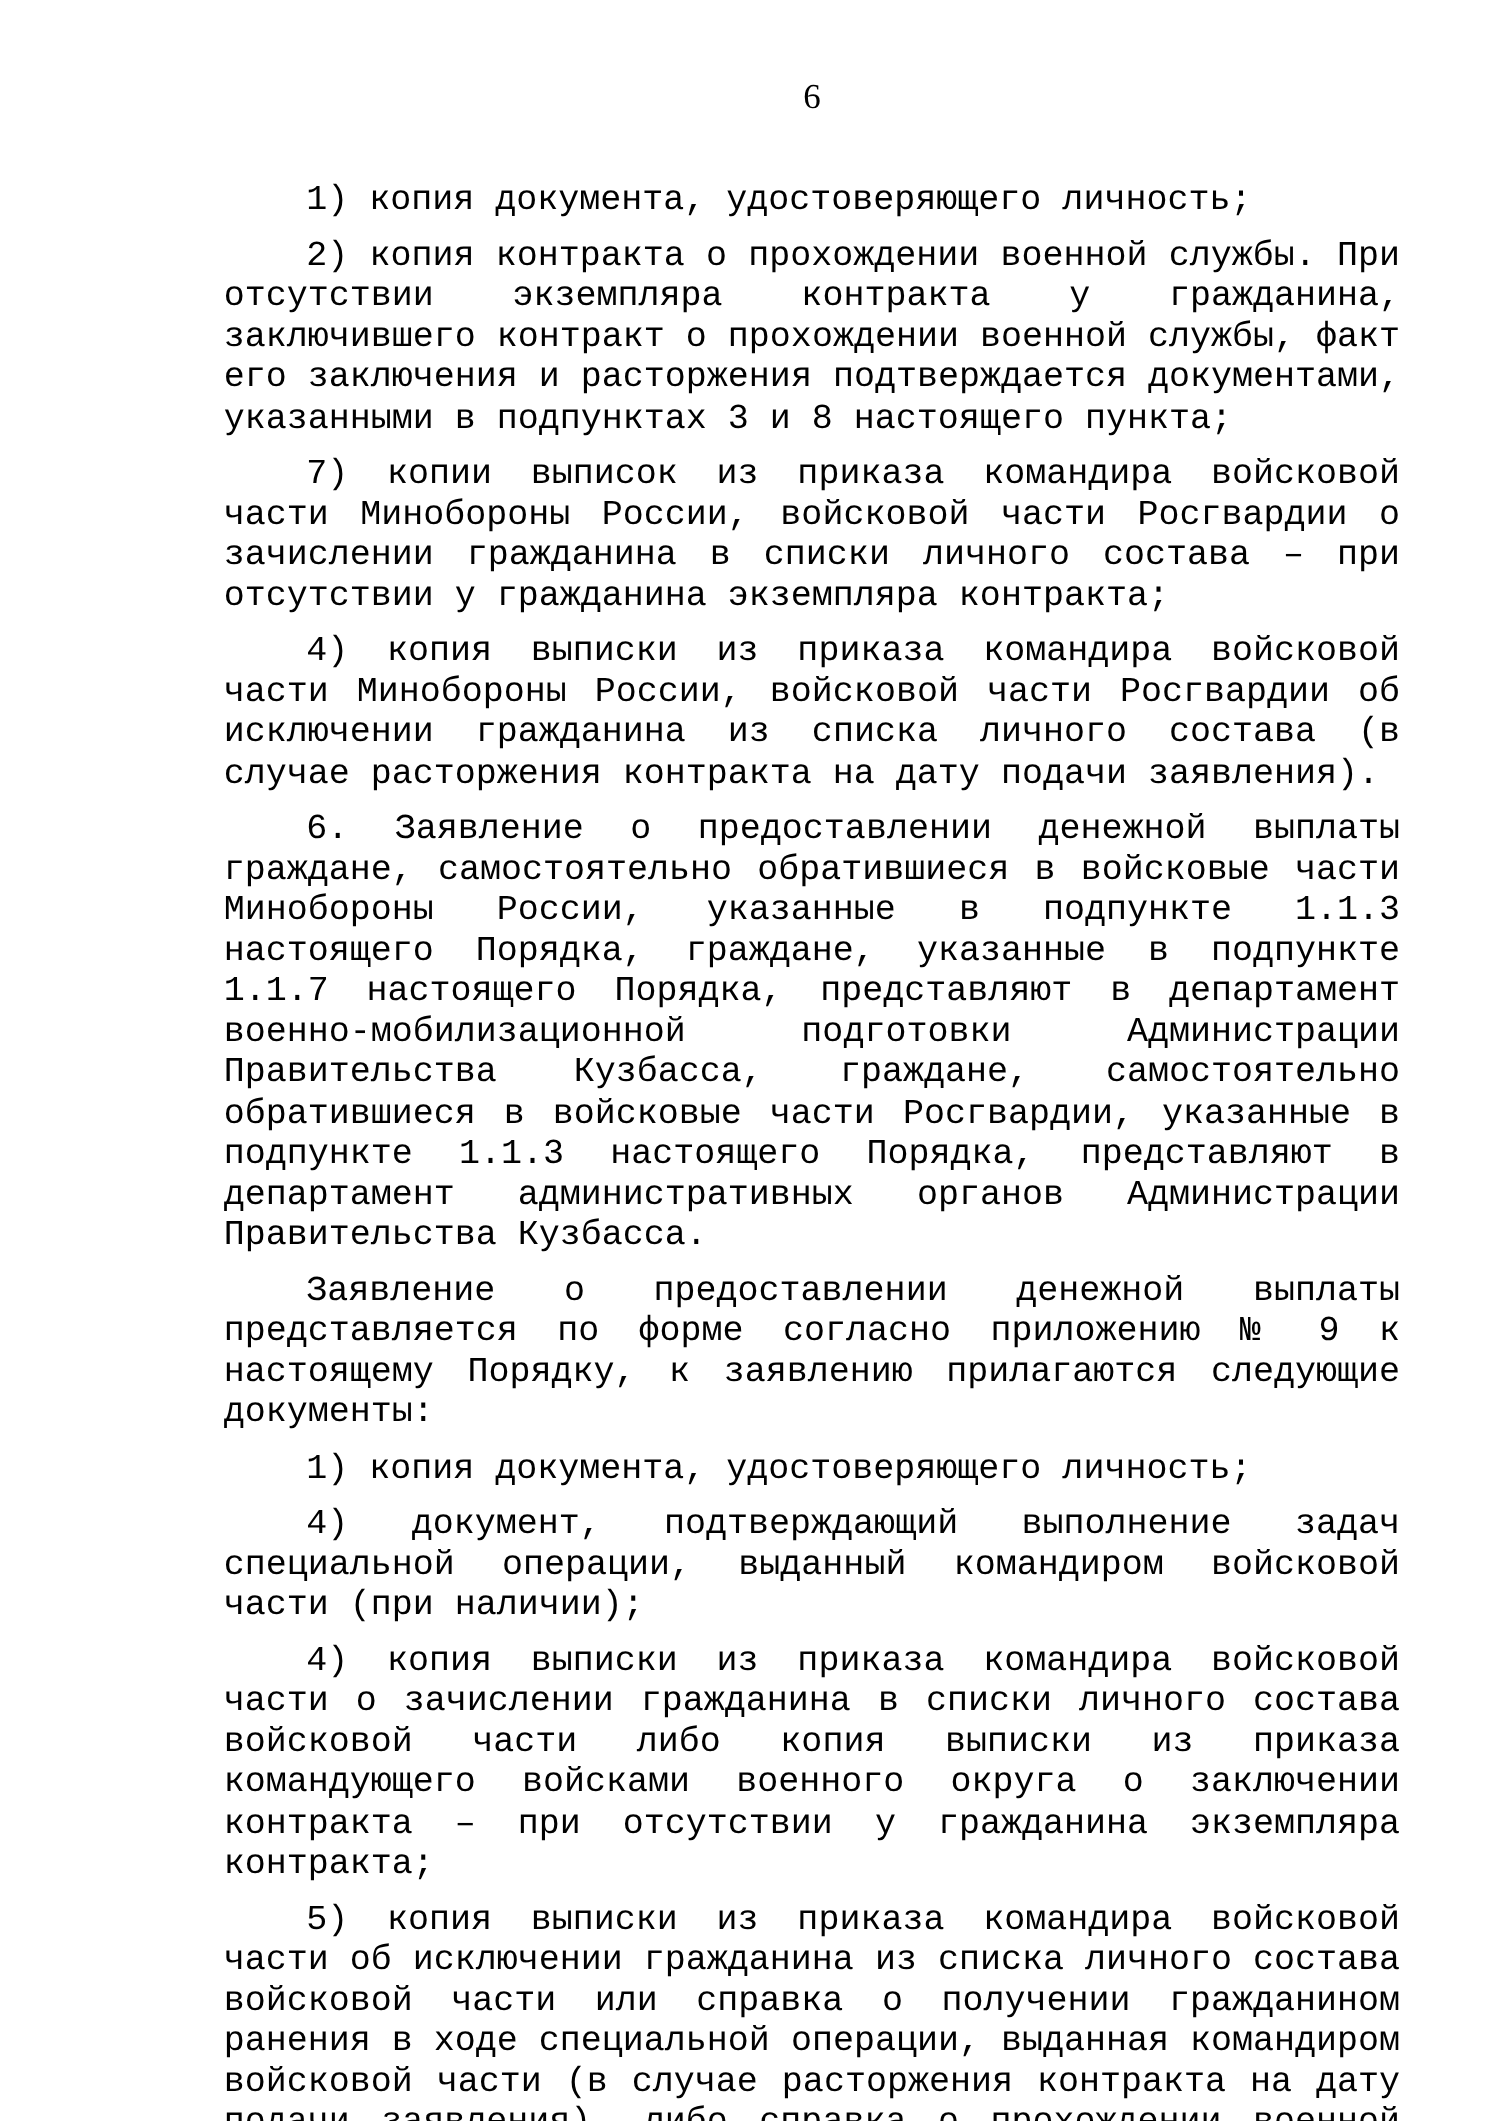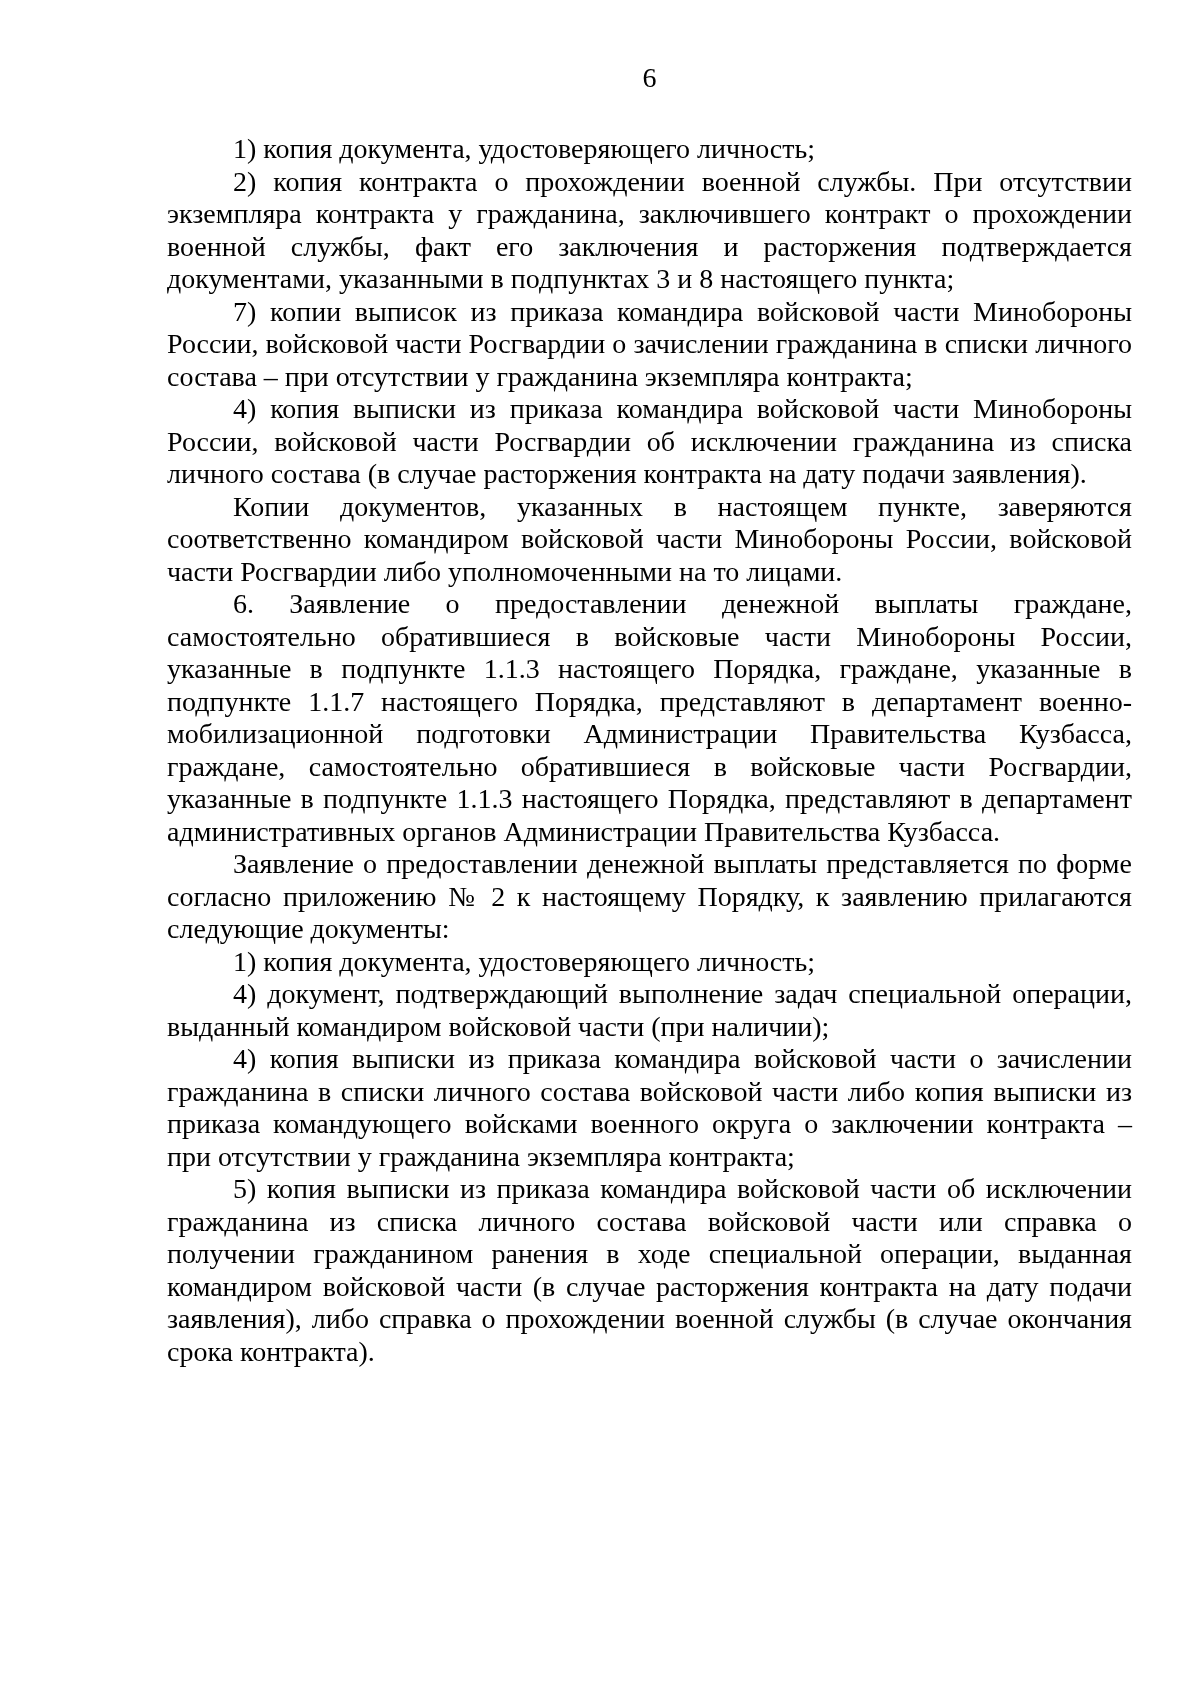--- a/index.html
+++ b/index.html
@@ -32,41 +32,41 @@
     position: absolute;
     top: 133px;
     left: 167px;
     width: 965px;
     font-size: 28px;
     line-height: 32.5px;
     text-align: justify;
     letter-spacing: 0;
   }
   .body-text p {
-    margin: 0;
+    margin: 12px;
     padding: 0;
     text-indent: 66px;
+    font-family: Liberation Mono, monospace;
   }
   
   .body-text p.continued {
     text-align-last: justify;
   }
 </style>
 </head>
 <body>
 
 <div class="page">
   <div class="page-number">6</div>
 
   <div class="body-text">
     <p>1) копия документа, удостоверяющего личность;</p>
     <p>2) копия контракта о прохождении военной службы. При отсутствии экземпляра контракта у гражданина, заключившего контракт о прохождении военной службы, факт его заключения и расторжения подтверждается документами, указанными в подпунктах 3 и 8 настоящего пункта;</p>
     <p>7) копии выписок из приказа командира войсковой части Минобороны России, войсковой части Росгвардии о зачислении гражданина в списки личного состава – при отсутствии у гражданина экземпляра контракта;</p>
     <p>4) копия выписки из приказа командира войсковой части Минобороны России, войсковой части Росгвардии об исключении гражданина из списка личного состава (в случае расторжения контракта на дату подачи заявления).</p>
-    <p>Копии документов, указанных в настоящем пункте, заверяются соответственно командиром войсковой части Минобороны России, войсковой части Росгвардии либо уполномоченными на то лицами.</p>
     <p>6. Заявление о предоставлении денежной выплаты граждане, самостоятельно обратившиеся в войсковые части Минобороны России, указанные в подпункте 1.1.3 настоящего Порядка, граждане, указанные в подпункте 1.1.7 настоящего Порядка, представляют в департамент военно-мобилизационной подготовки Администрации Правительства Кузбасса, граждане, самостоятельно обратившиеся в войсковые части Росгвардии, указанные в подпункте 1.1.3 настоящего Порядка, представляют в департамент административных органов Администрации Правительства Кузбасса.</p>
-    <p>Заявление о предоставлении денежной выплаты представляется по форме согласно приложению № 2 к настоящему Порядку, к заявлению прилагаются следующие документы:</p>
+    <p>Заявление о предоставлении денежной выплаты представляется по форме согласно приложению № 9 к настоящему Порядку, к заявлению прилагаются следующие документы:</p>
     <p>1) копия документа, удостоверяющего личность;</p>
     <p>4) документ, подтверждающий выполнение задач специальной операции, выданный командиром войсковой части (при наличии);</p>
     <p>4) копия выписки из приказа командира войсковой части о зачислении гражданина в списки личного состава войсковой части либо копия выписки из приказа командующего войсками военного округа о заключении контракта – при отсутствии у гражданина экземпляра контракта;</p>
     <p>5) копия выписки из приказа командира войсковой части об исключении гражданина из списка личного состава войсковой части или справка о получении гражданином ранения в ходе специальной операции, выданная командиром войсковой части (в случае расторжения контракта на дату подачи заявления), либо справка о прохождении военной службы (в случае окончания срока контракта).</p>
   </div>
 </div>
 
 </body></html>

